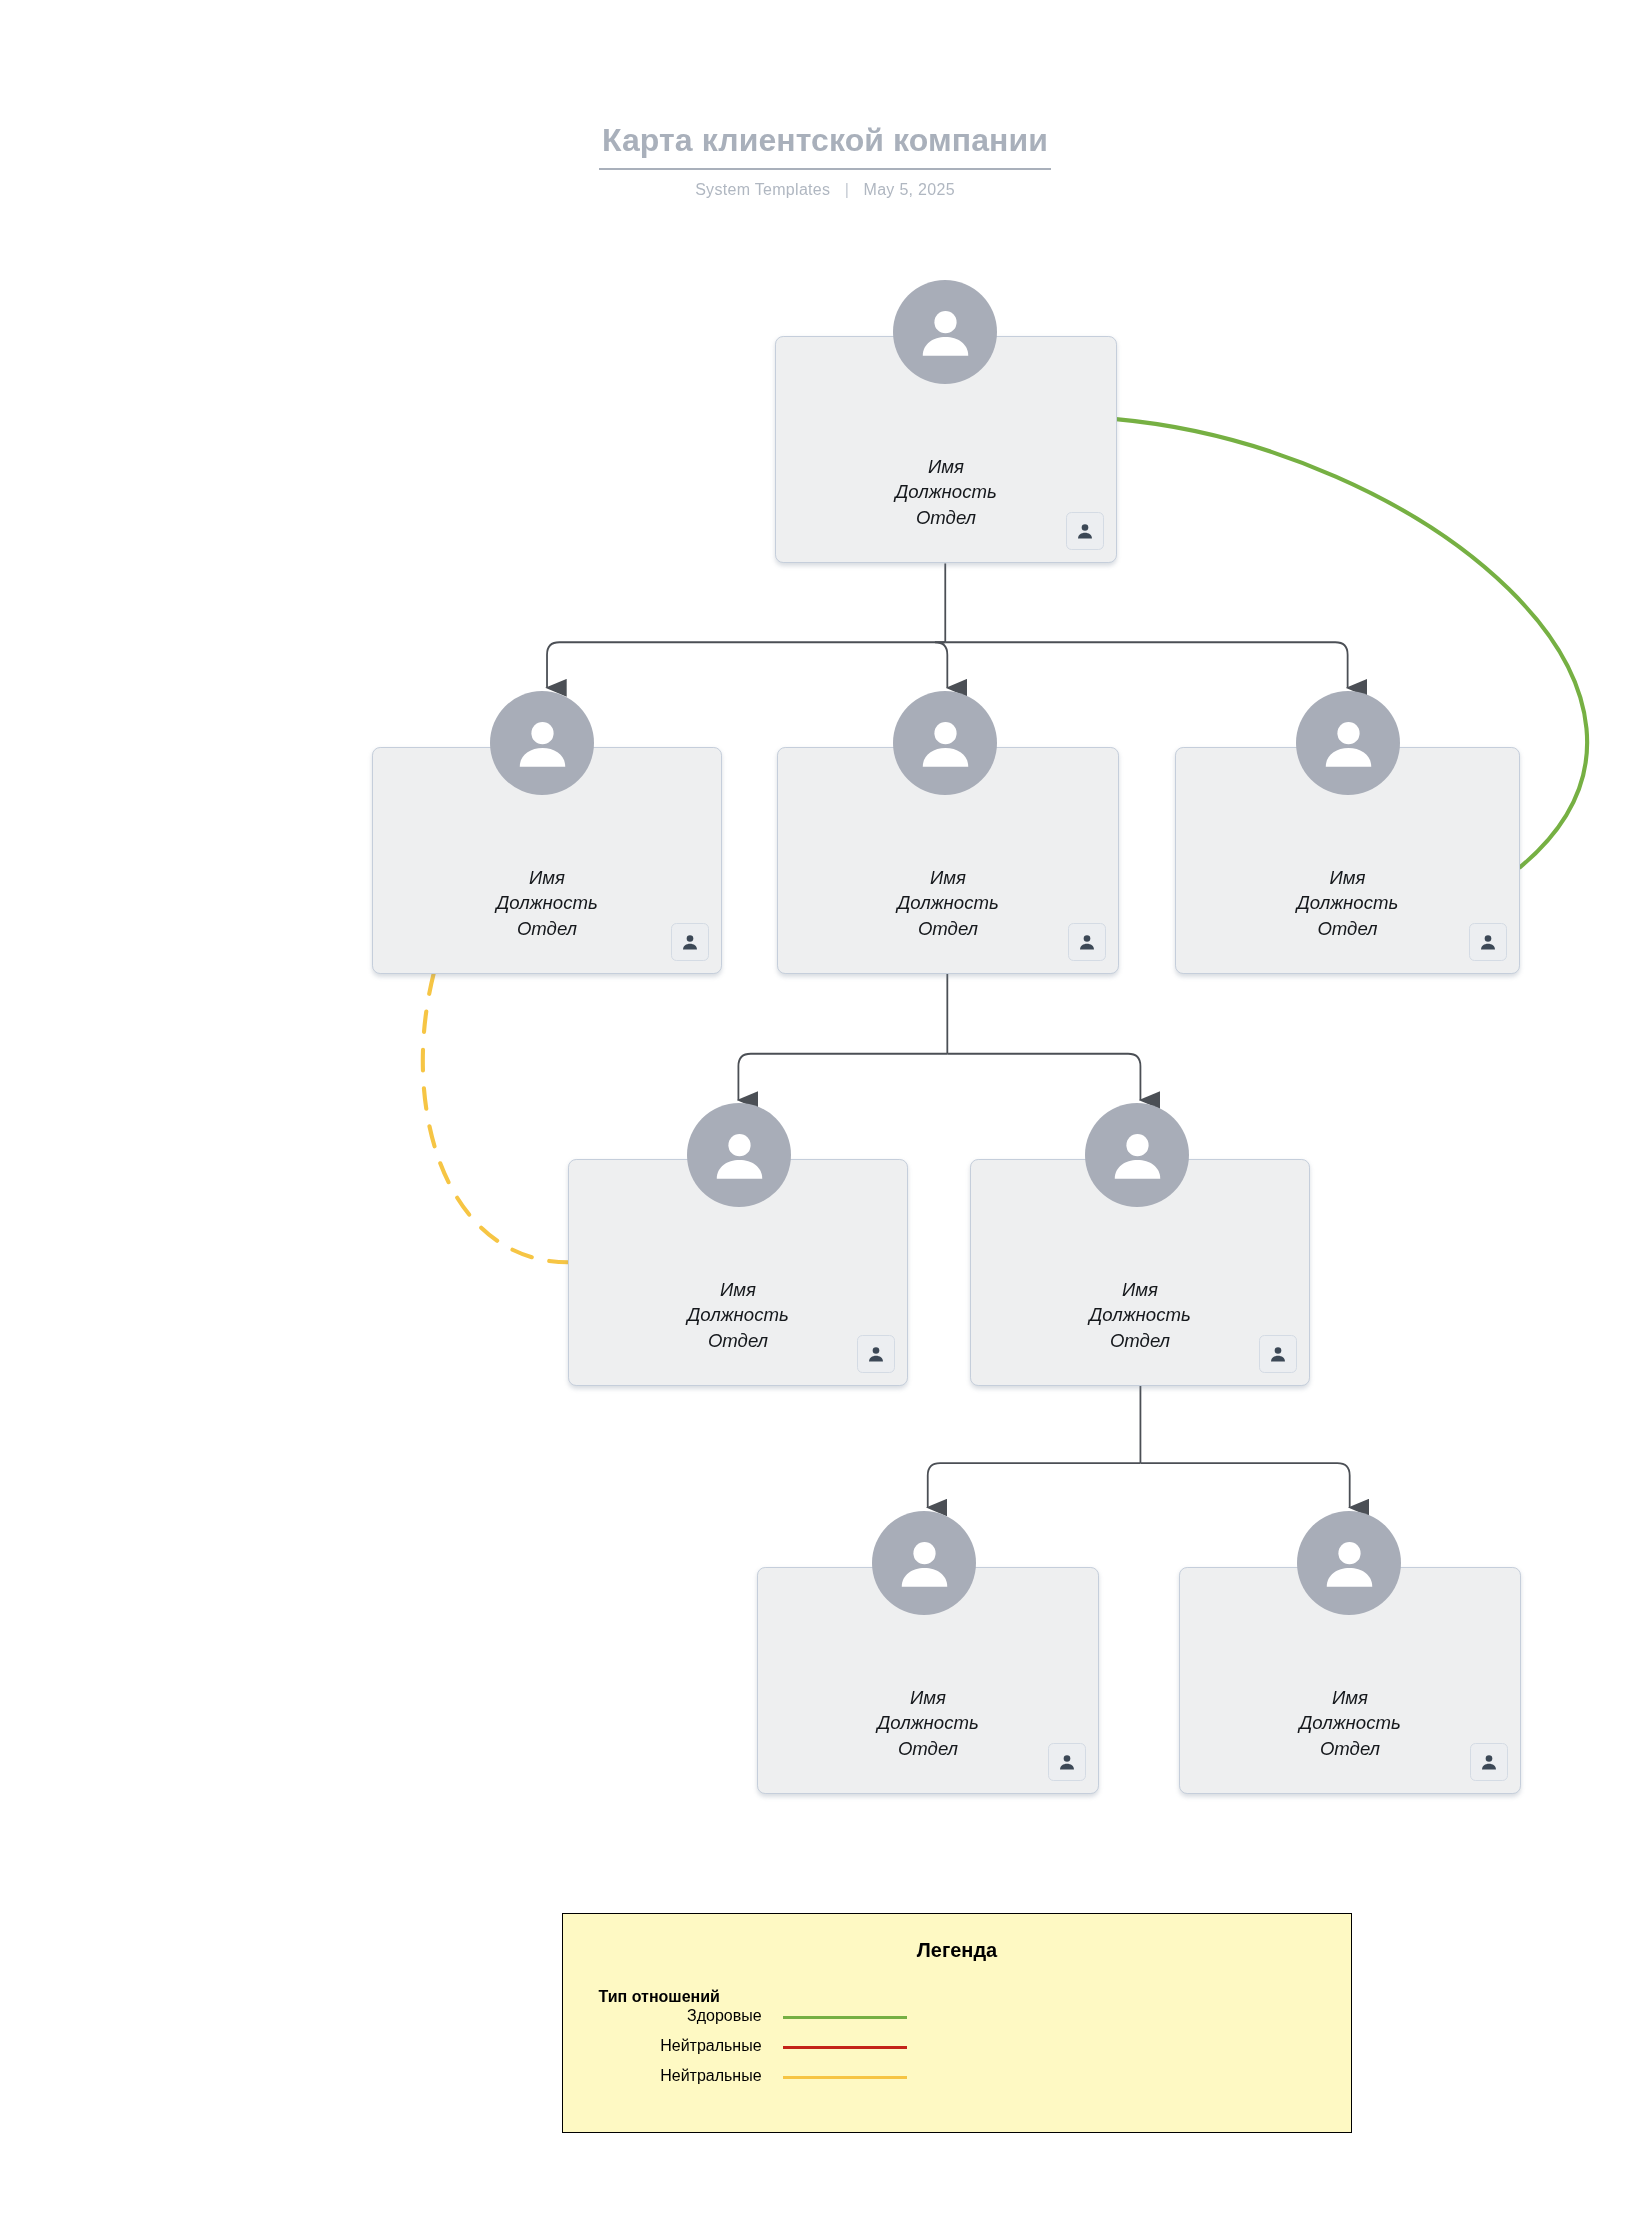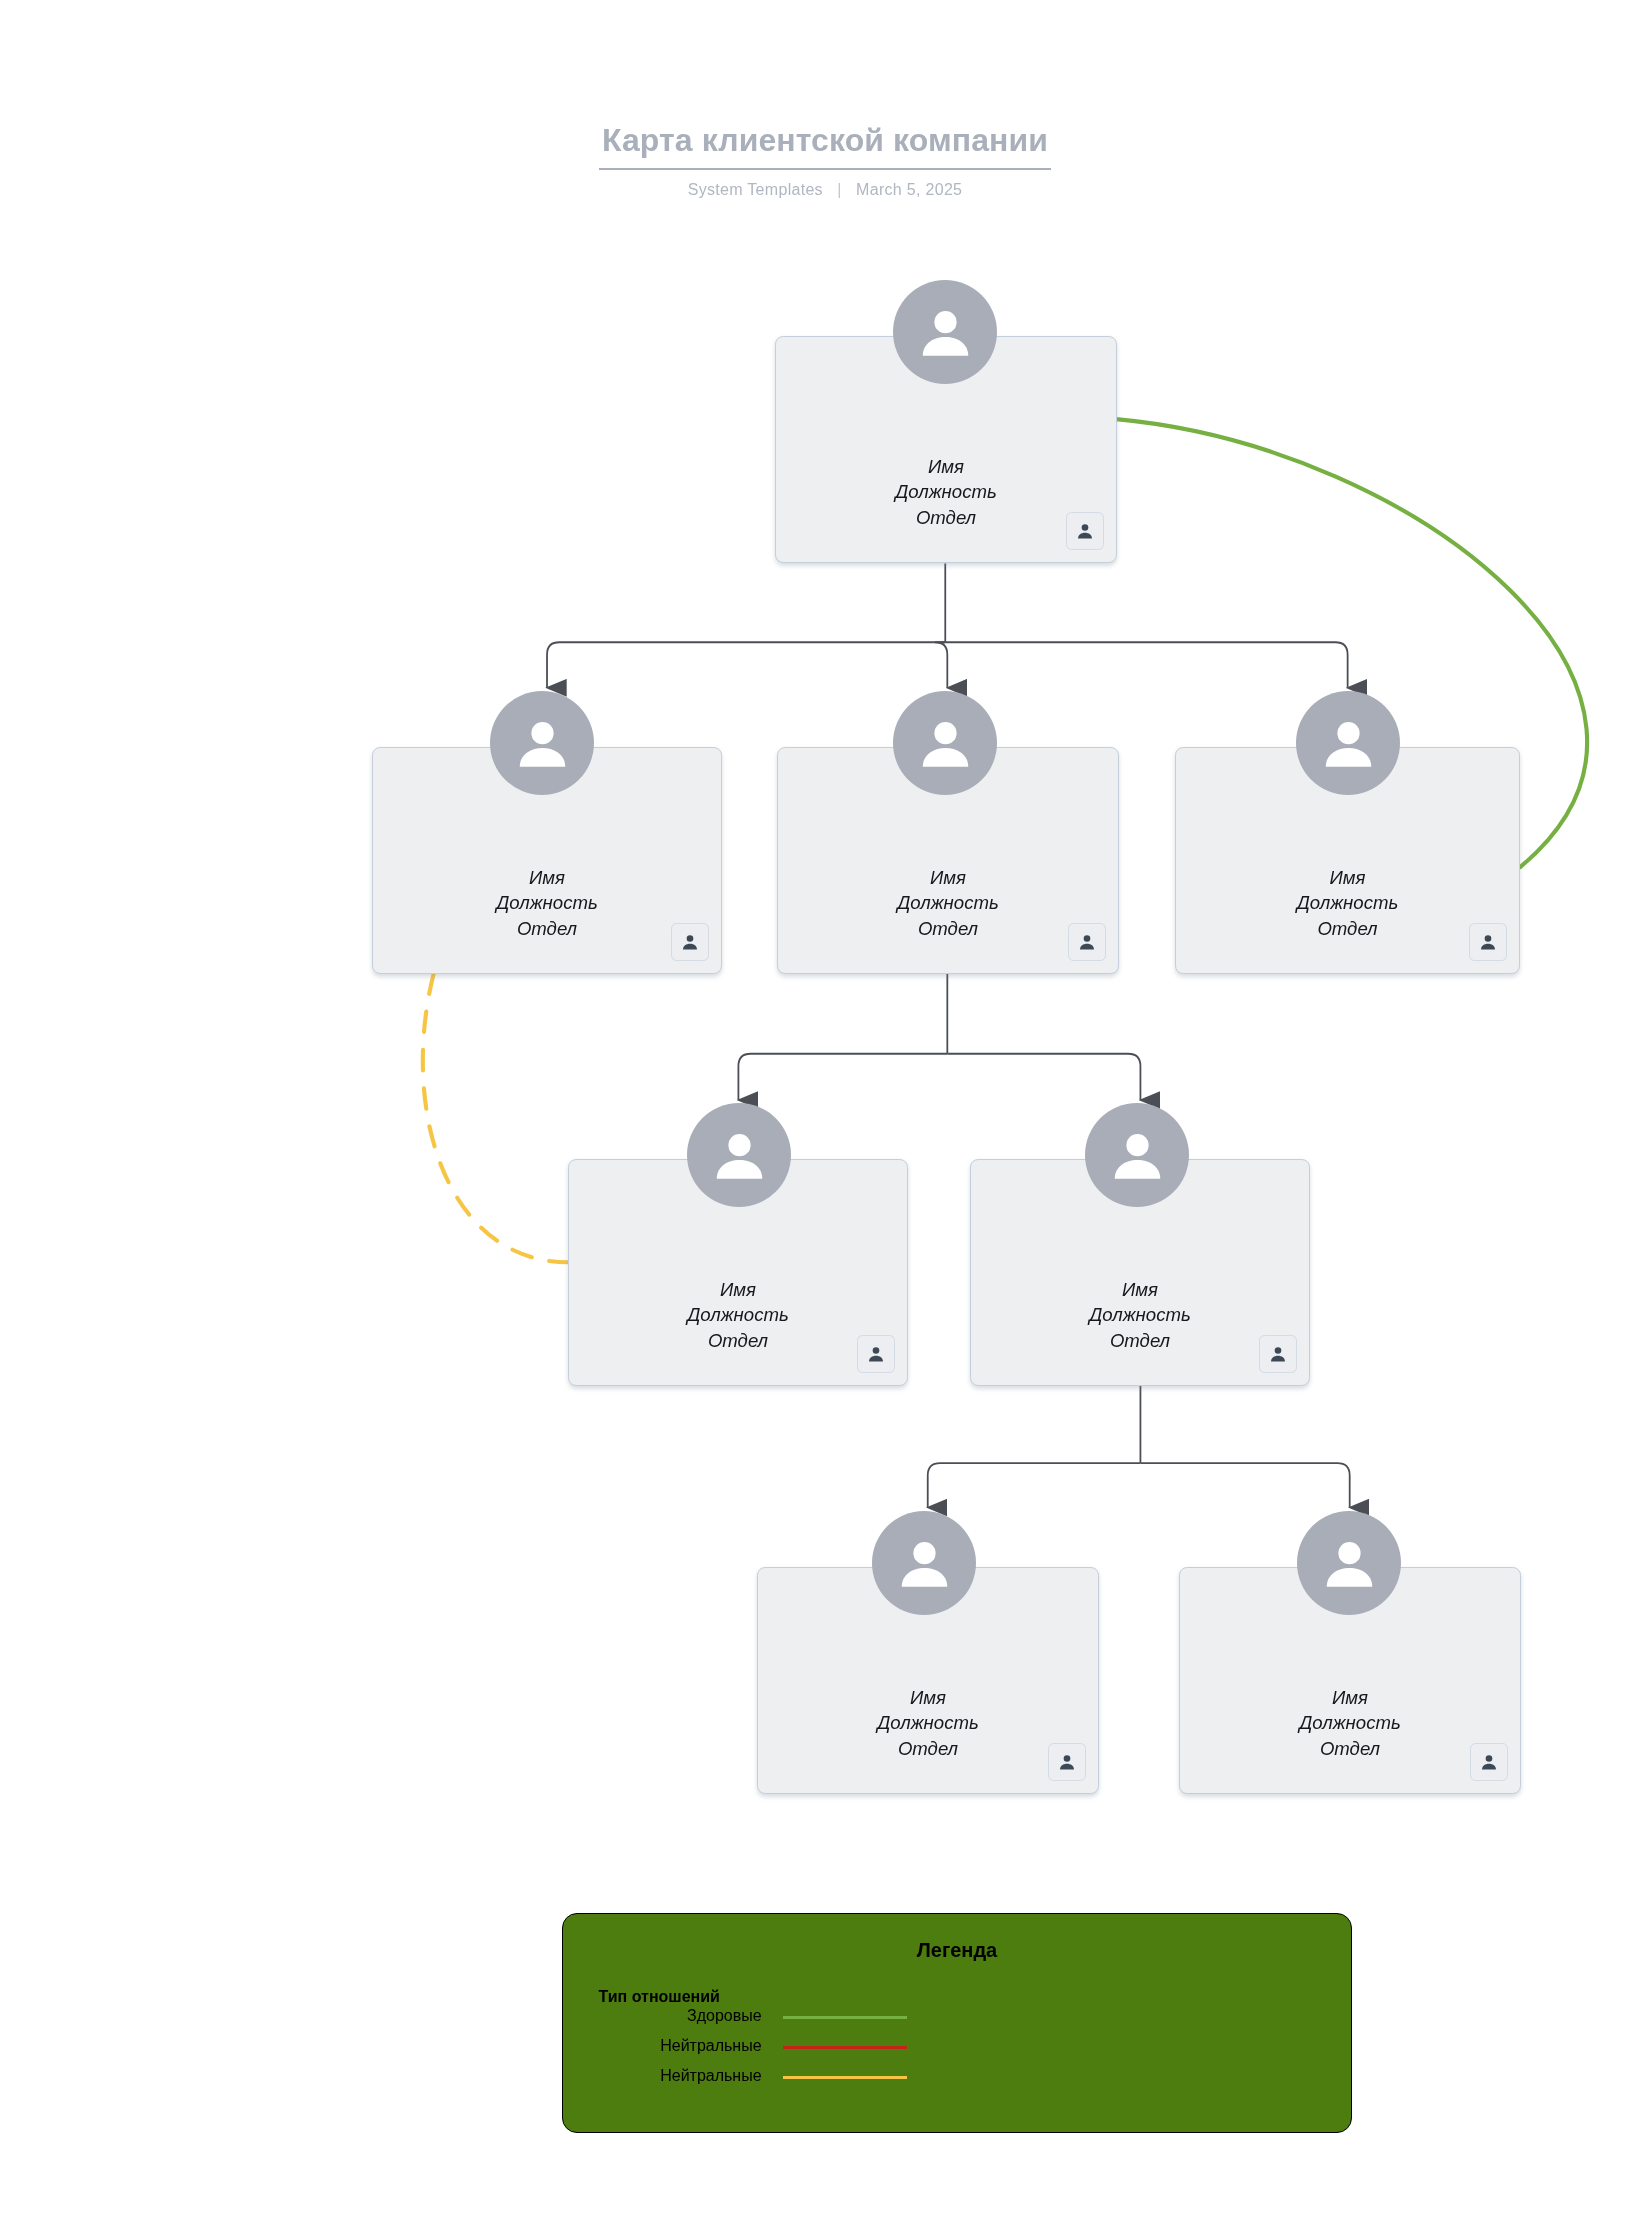--- a/index.html
+++ b/index.html
@@ -108,23 +108,23 @@
   }
   .badge svg { display: block; }
 
   
   #legend {
     position: absolute;
     left: 562px;
     top: 1913px;
     width: 790px;
     height: 220px;
-    background: #4d7c0f;
+    background: #fef9c3;
     border: 1.4px solid #000000;
-    border-radius: 15px;
+    border-radius: 0;
     box-sizing: border-box;
   }
   .legend-title {
     position: absolute;
     left: 0;
     top: 25px;
     width: 100%;
     text-align: center;
     font-size: 20px;
     font-weight: bold;
@@ -175,21 +175,21 @@
 </head>
 <body>
 
 <div id="page">
 
   <div class="header">
     <div class="doc-title">Карта клиентской компании</div>
     <div class="doc-sub">
       <span>System Templates</span>
       <span class="divider">|</span>
-      <span>March 5, 2025</span>
+      <span>May 5, 2025</span>
     </div>
   </div>
 
   <svg id="edges" viewBox="0 0 2401 3225" preserveAspectRatio="none">
     <defs>
       <marker id="arrow" viewBox="0 0 10 12" refX="5" refY="11" markerWidth="10" markerHeight="12" orient="auto-start-reverse">
         <path d="M0,0 L10,0 L5,12 Z" fill="#4b4f55"></path>
       </marker>
     </defs>
     <g id="tree-edge-group" fill="none" stroke="#4b4f55" stroke-width="2.6">

